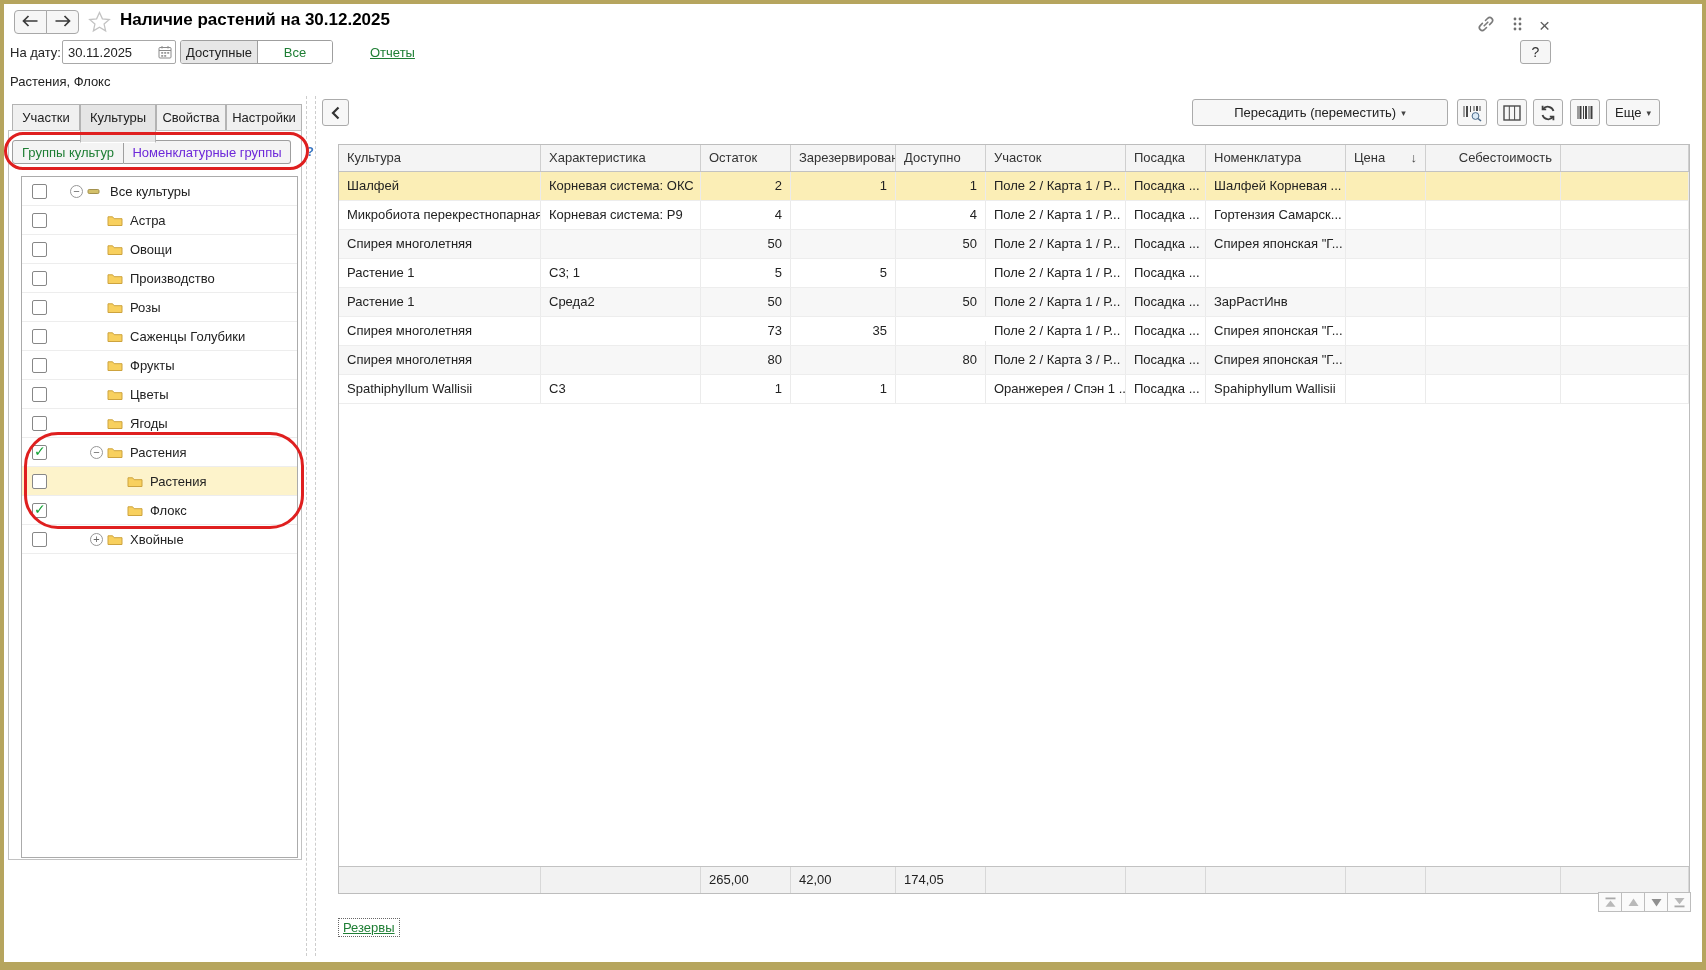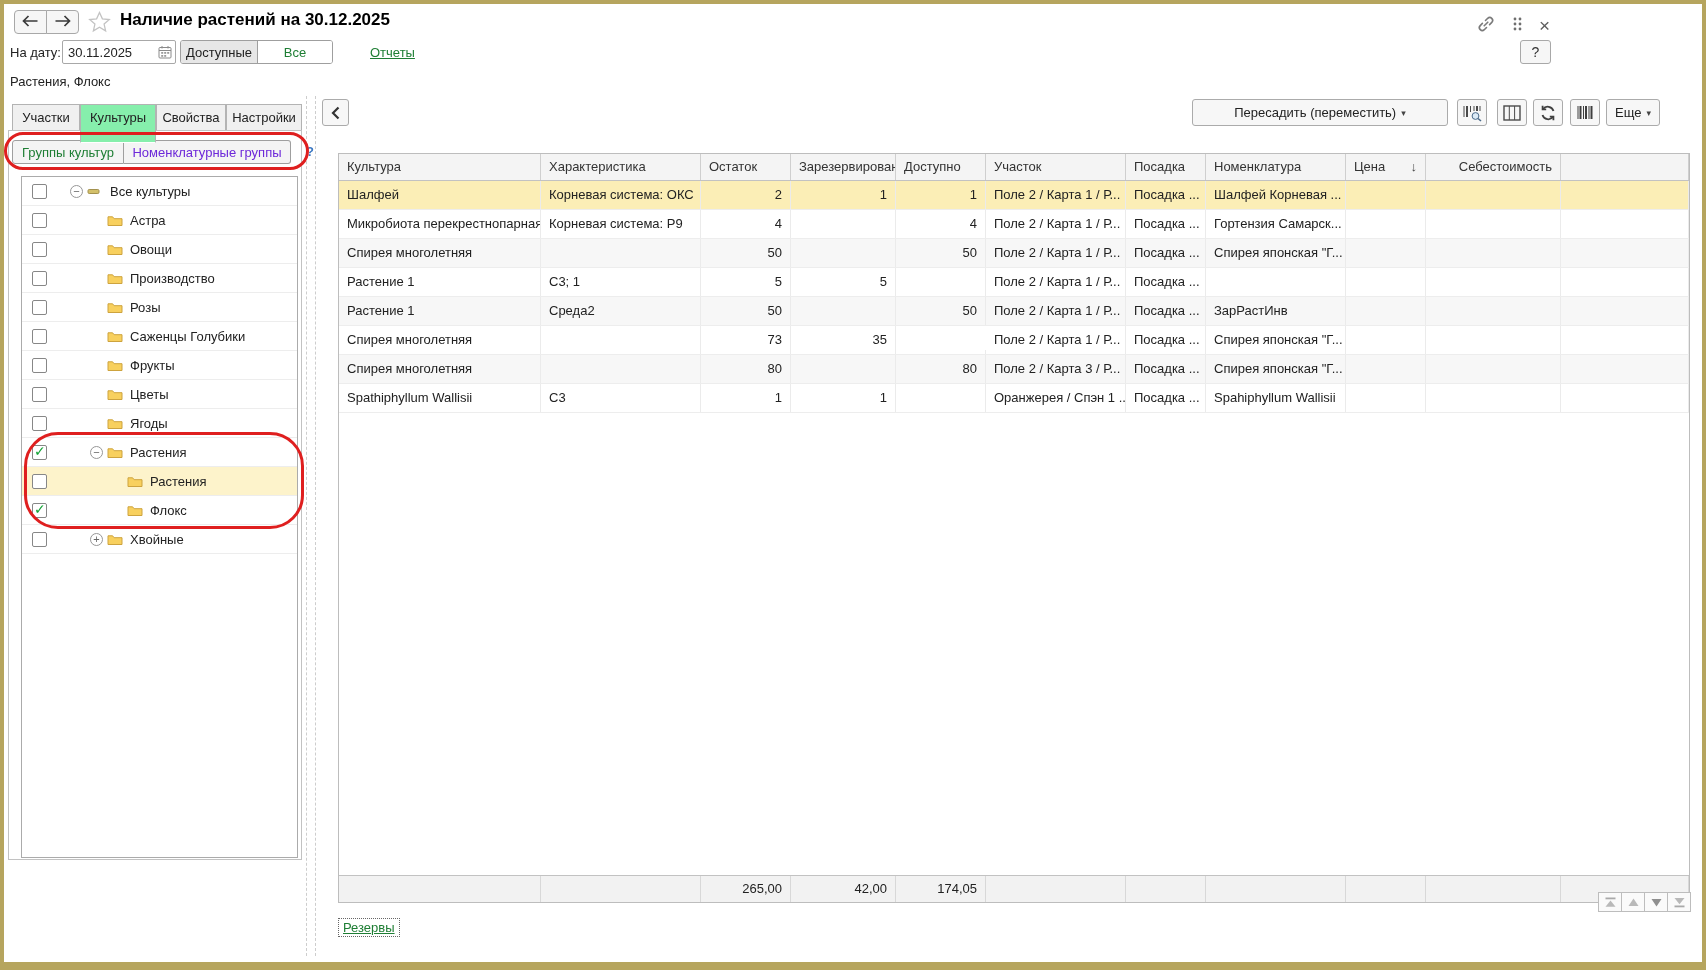--- a/index.html
+++ b/index.html
@@ -26,21 +26,21 @@
   .tseg{height:100%;border:none;font-size:13px;font-family:inherit;cursor:pointer;background:#fff}
   .tseg.pressed{background:#e7e7e7;border-right:1px solid #9f9f9f;color:#222}
   .tseg.green{color:#1e7e34}
   .tseg.w1{width:77px}.tseg.w2{width:74px}
   .glink{position:absolute;left:366px;top:41px;font-size:13px;color:#1e7e34;text-decoration:underline;cursor:pointer}
   .help-btn{position:absolute;left:1516px;top:36px;width:31px;height:24px;border:1px solid #a8a8a8;border-radius:3px;background:#f6f6f6;font-size:14px;color:#333;cursor:pointer}
   .caption{position:absolute;left:6px;top:70px;font-size:13px}
 
   
   .tab{position:absolute;top:100px;height:27px;border:1px solid #b3b3b3;background:#f0f0f0;font-size:13px;text-align:center;line-height:25px;cursor:pointer}
-  .tab.active{background:#86efac;height:39px;z-index:5;border-bottom:1px solid #fff}
+  .tab.active{background:#e5e5e5;height:39px;z-index:5;border-bottom:1px solid #fff}
   .panel-box{position:absolute;left:4px;top:126px;width:294px;height:730px;border:1px solid #c2c2c2;background:#fff}
   .gbtn{position:absolute;top:136px;height:24px;border:1px solid #9f9f9f;background:#f4f4f4;font-size:13px;font-family:inherit;cursor:pointer}
   .gbtn.sel{color:#1e7e34;border-radius:3px 0 0 3px}
   .gbtn.uns{border-left:none;border-radius:0 3px 3px 0;color:#6d28d9}
   .bluehelp{position:absolute;left:302px;top:140px;color:#3b78c3;font-weight:bold;font-size:13px;cursor:pointer}
   .tree{position:absolute;left:17px;top:172px;width:277px;height:682px;border:1px solid #ababab;background:#fff;overflow:hidden}
   .tree-row{display:flex;align-items:center;height:29px;border-bottom:1px solid #ededed;padding-left:10px;cursor:pointer;background:#fff}
   .tree-row.current{background:#fdf3cb}
   .chk{width:15px;height:15px;border:1px solid #878787;border-radius:2px;background:#fff;flex:0 0 15px;position:relative}
   .chk.checked::after{content:"✓";position:absolute;left:1px;top:-3px;color:#14a437;font-weight:bold;font-size:14px}
@@ -56,33 +56,33 @@
   .ann2{left:20px;top:428px;width:280px;height:97px;border-radius:34px}
 
   
   .split-v{position:absolute;top:92px;height:860px;width:0;border-left:1px dashed #cdcdcd}
 
   
   .tb{position:absolute;top:95px;height:27px;border:1px solid #ababab;border-radius:3px;background:#f7f7f7;font-size:13px;color:#222;display:flex;align-items:center;justify-content:center;gap:5px;cursor:pointer;font-family:inherit}
   .caret{font-size:9px;color:#444}
 
   
-  .table-wrap{position:absolute;left:334px;top:149px;width:1352px;height:750px;border:1px solid #bdbdbd;display:flex;flex-direction:column;background:#fff}
+  .table-wrap{position:absolute;left:334px;top:140px;width:1352px;height:750px;border:1px solid #bdbdbd;display:flex;flex-direction:column;background:#fff}
   .thead{display:flex;flex:0 0 27px;background:#f4f4f4;border-bottom:1px solid #c2c2c2}
   .hcell{flex:0 0 auto;border-right:1px solid #cfcfcf;padding:0 8px;line-height:26px;font-size:13px;color:#333;white-space:nowrap;overflow:hidden;cursor:pointer}
   .sort-arrow{float:right;color:#444}
   .tbody{flex:1 1 auto;overflow:hidden}
   .trow{display:flex;height:29px;border-bottom:1px solid #ededed;background:#fff}
   .trow.alt{background:#f7f7f7}
   .trow.selected{background:#fbeeb6}
   .tcell{flex:0 0 auto;border-right:1px solid #ebebeb;padding:0 8px;line-height:28px;font-size:13px;white-space:nowrap;overflow:hidden}
   .tcell.num{text-align:right}
   .tfoot{display:flex;flex:0 0 27px;background:#f2f2f2;border-top:1px solid #c2c2c2}
   .fcell{flex:0 0 auto;border-right:1px solid #d8d8d8;padding:0 8px;line-height:26px;font-size:13px;color:#222}
-  .fcell.num{text-align:right}
+  .fcell.num{}
 
   
   .res-link{position:absolute;left:334px;top:914px;font-size:13px;color:#1e7e34;text-decoration:underline;border:1px dotted #666;padding:1px 4px;cursor:pointer}
   .nb{position:absolute;top:888px;width:24px;height:20px;border:1px solid #bdbdbd;background:#fafafa;display:flex;align-items:center;justify-content:center;cursor:pointer}
 </style>
 </head>
 <body>
 
 <div class="window">
 

